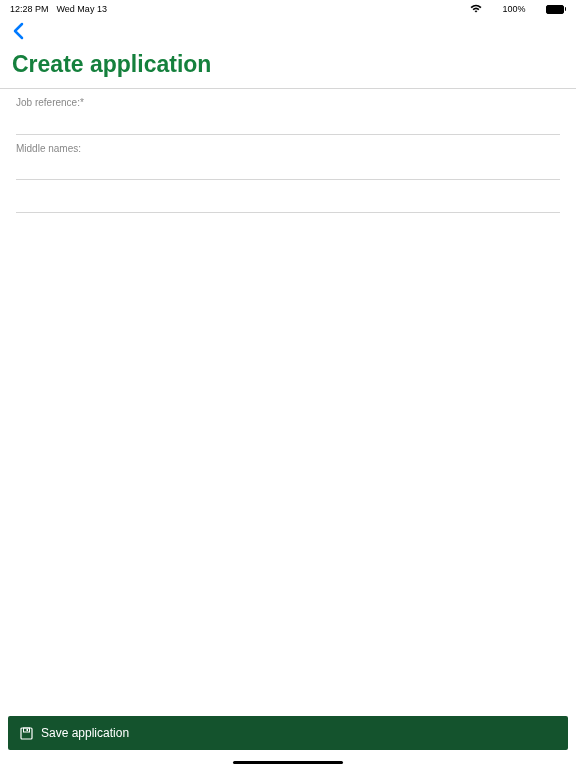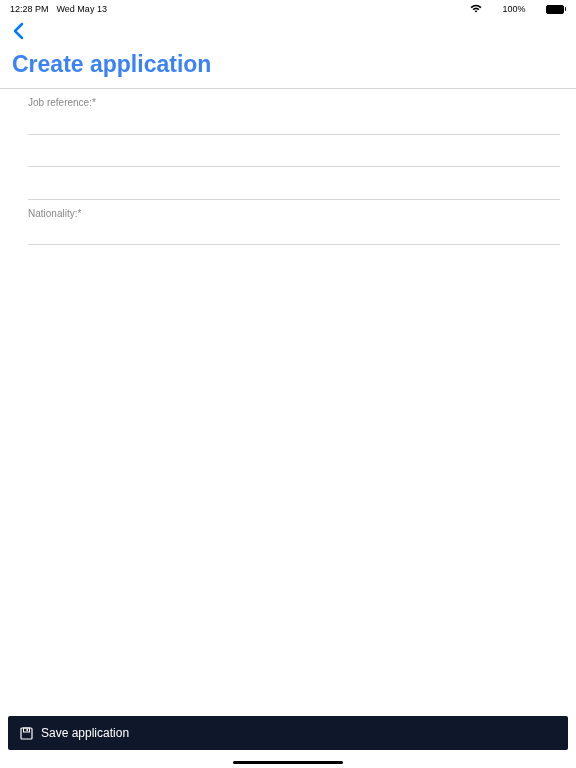--- a/index.html
+++ b/index.html
@@ -75,30 +75,30 @@
       font-size: 20px;
       font-weight: 600;
       cursor: pointer;
       display: inline-block;
       width: 20px;
     }
     
     .page-title {
       font-size: 23px;
       font-weight: 700;
-      color: #3b82f6;
+      color: #15803d;
       padding: 4px 12px 10px 12px;
     }
     
     .form-container {
       border-top: 1px solid #d6d6d6;
     }
     
     .form-field {
-      padding: 8px 16px 0 28px;
+      padding: 8px 16px 0 16px;
     }
     
     .field-label {
       font-size: 10px;
       color: #888;
       font-weight: 400;
       display: block;
       margin-bottom: 2px;
     }
     
@@ -111,21 +111,21 @@
       outline: none;
       background: transparent;
       height: 24px;
     }
     
     .save-button {
       position: absolute;
       bottom: 18px;
       left: 8px;
       right: 8px;
-      background: #0f172a;
+      background: #14532d;
       color: #fff;
       border: none;
       padding: 10px 12px;
       font-size: 12px;
       font-weight: 500;
       display: flex;
       align-items: center;
       gap: 8px;
       cursor: pointer;
       border-radius: 2px;
@@ -181,27 +181,24 @@
 </div>
 
 <h1 class="page-title">Create application</h1>
 
 <div class="form-container">
   <div class="form-field">
     <label class="field-label">Job reference:*</label>
     <input class="field-input" type="text" value="" style="">
   </div>
   <div class="form-field">
+    <label class="field-label">Middle names:</label>
     <input class="field-input" type="text" value="" style="">
   </div>
   <div class="form-field">
-    <input class="field-input" type="text" value="" style="">
-  </div>
-  <div class="form-field">
-    <label class="field-label">Nationality:*</label>
     <input class="field-input" type="text" value="" style="">
   </div>
 </div>
 
 <button class="save-button">
   <span class="save-icon">
     <svg width="13" height="13" viewBox="0 0 13 13">
       <rect x="1" y="1" width="11" height="11" rx="1" stroke="#fff" stroke-width="1.2" fill="none"></rect>
       <rect x="3.5" y="1" width="6" height="4" stroke="#fff" stroke-width="1" fill="none"></rect>
       <rect x="6.5" y="2" width="1.5" height="2" fill="#fff"></rect>

